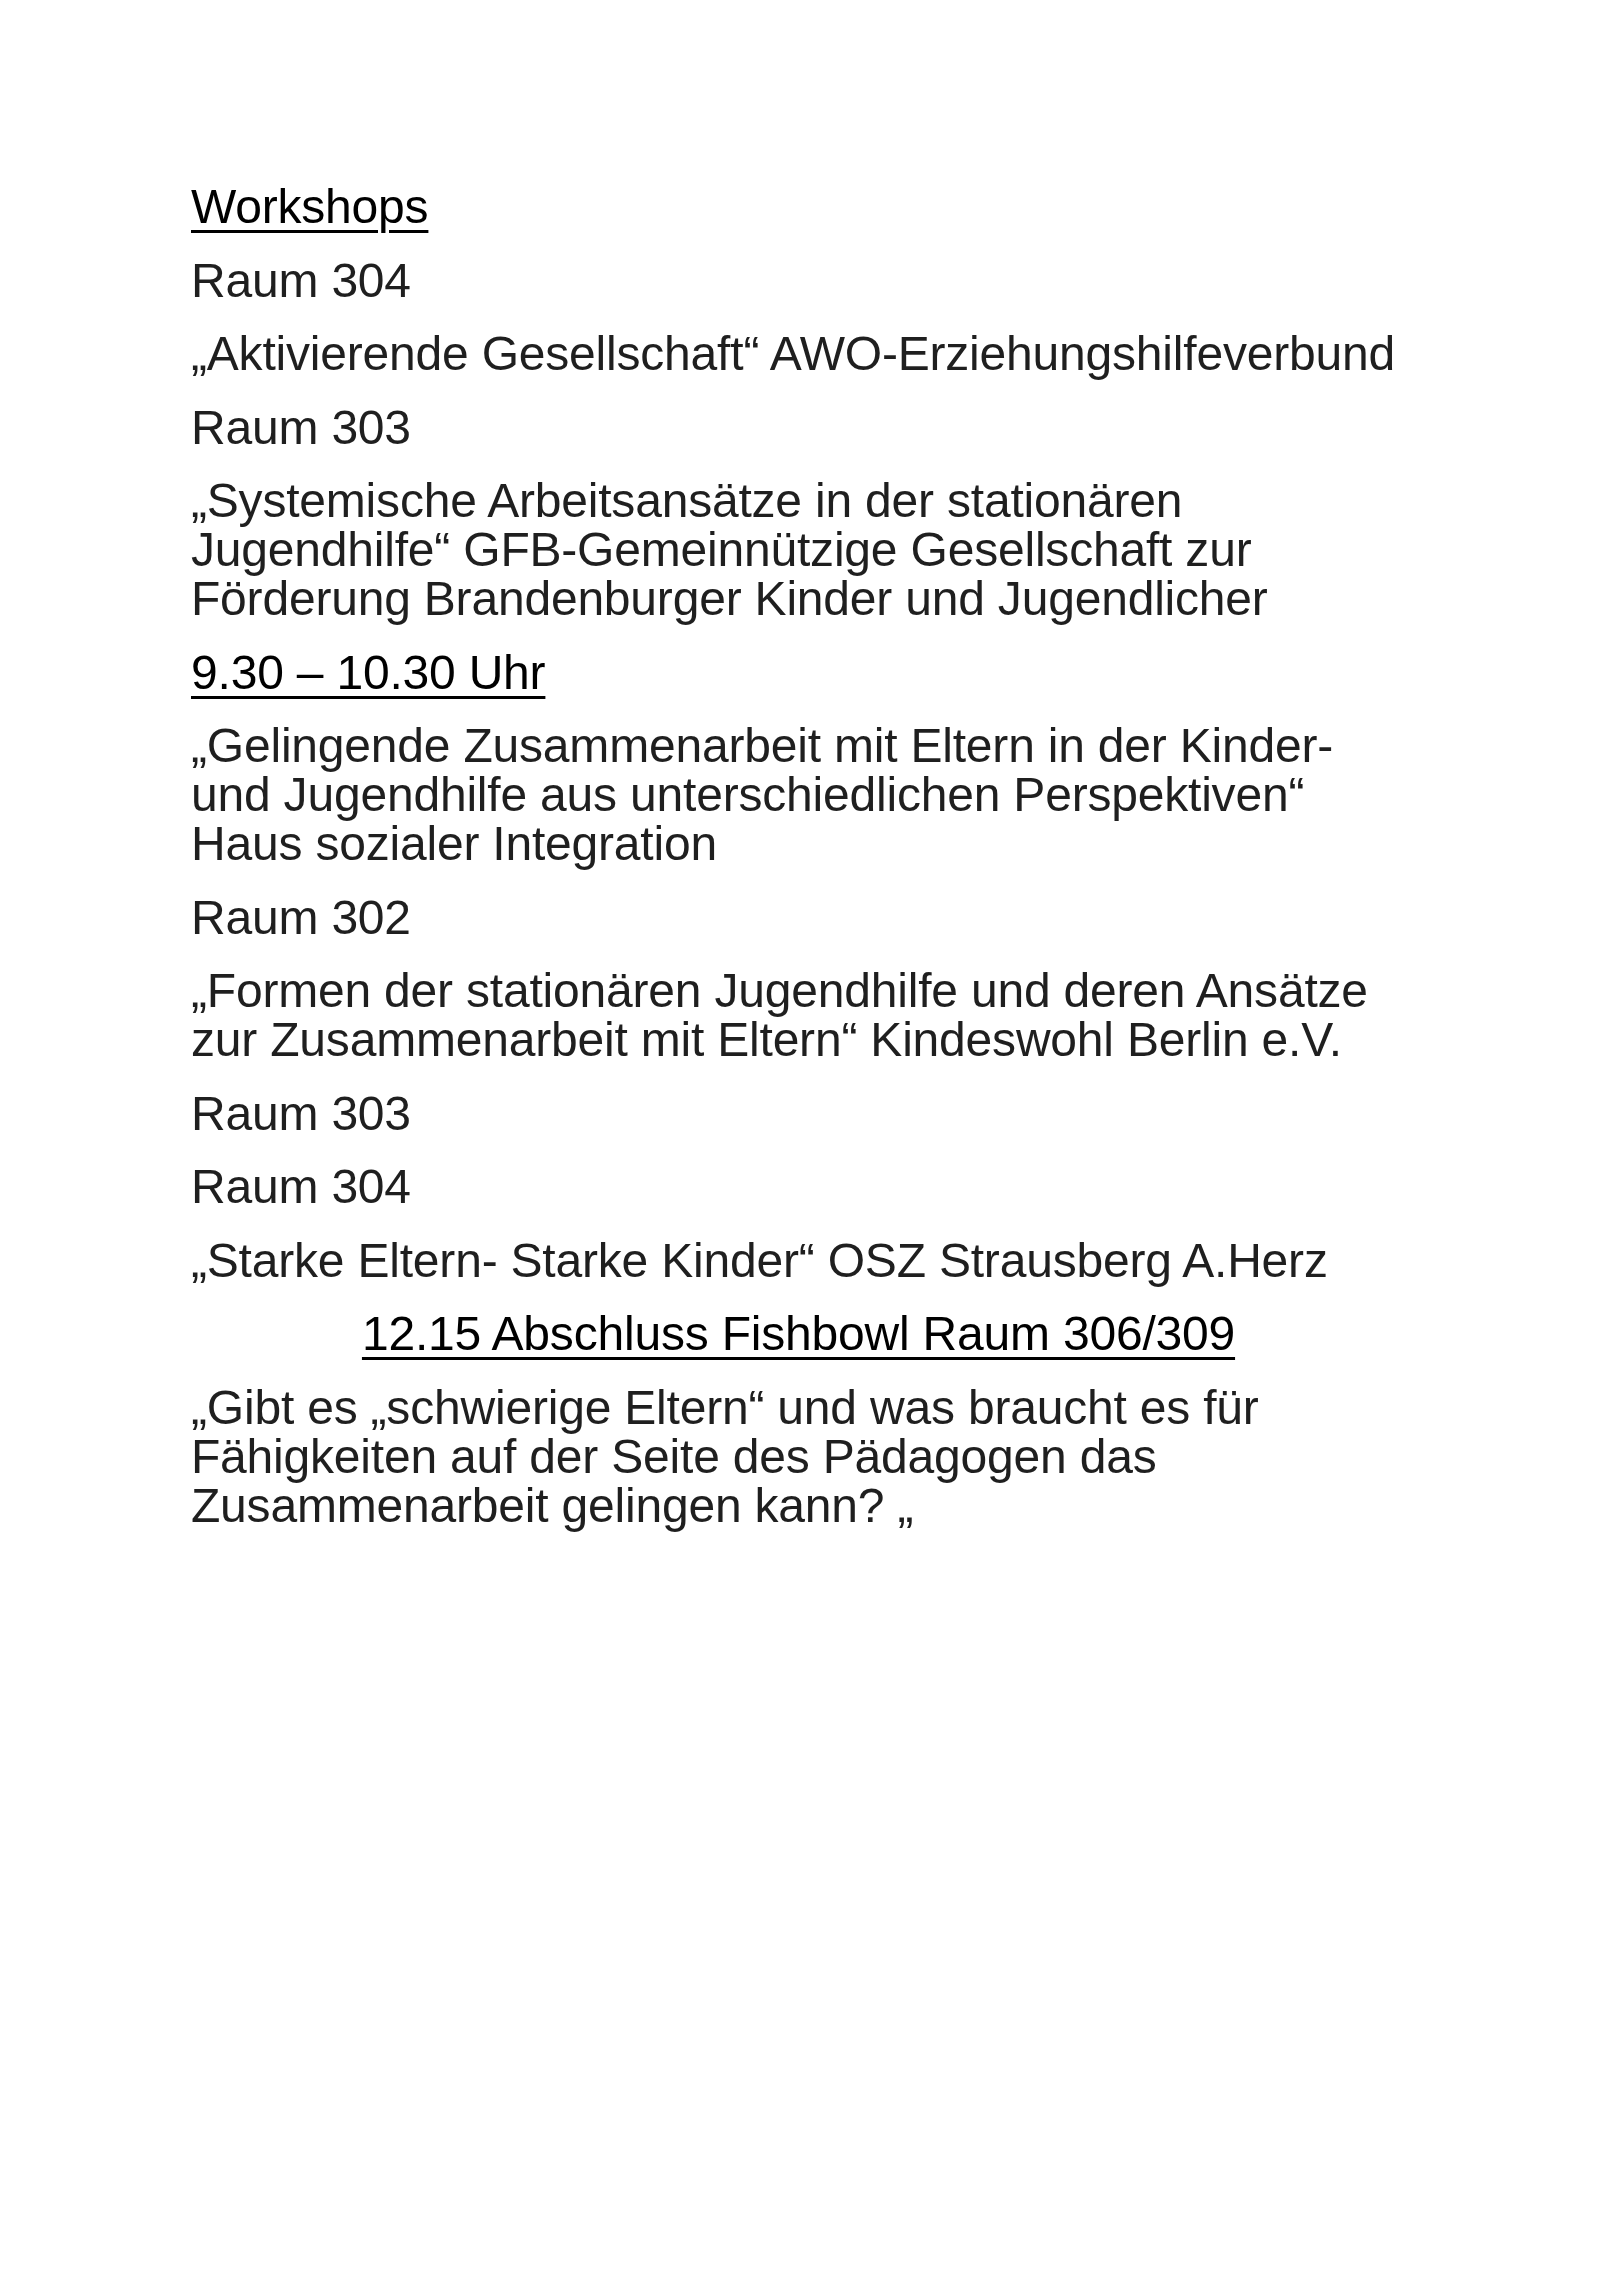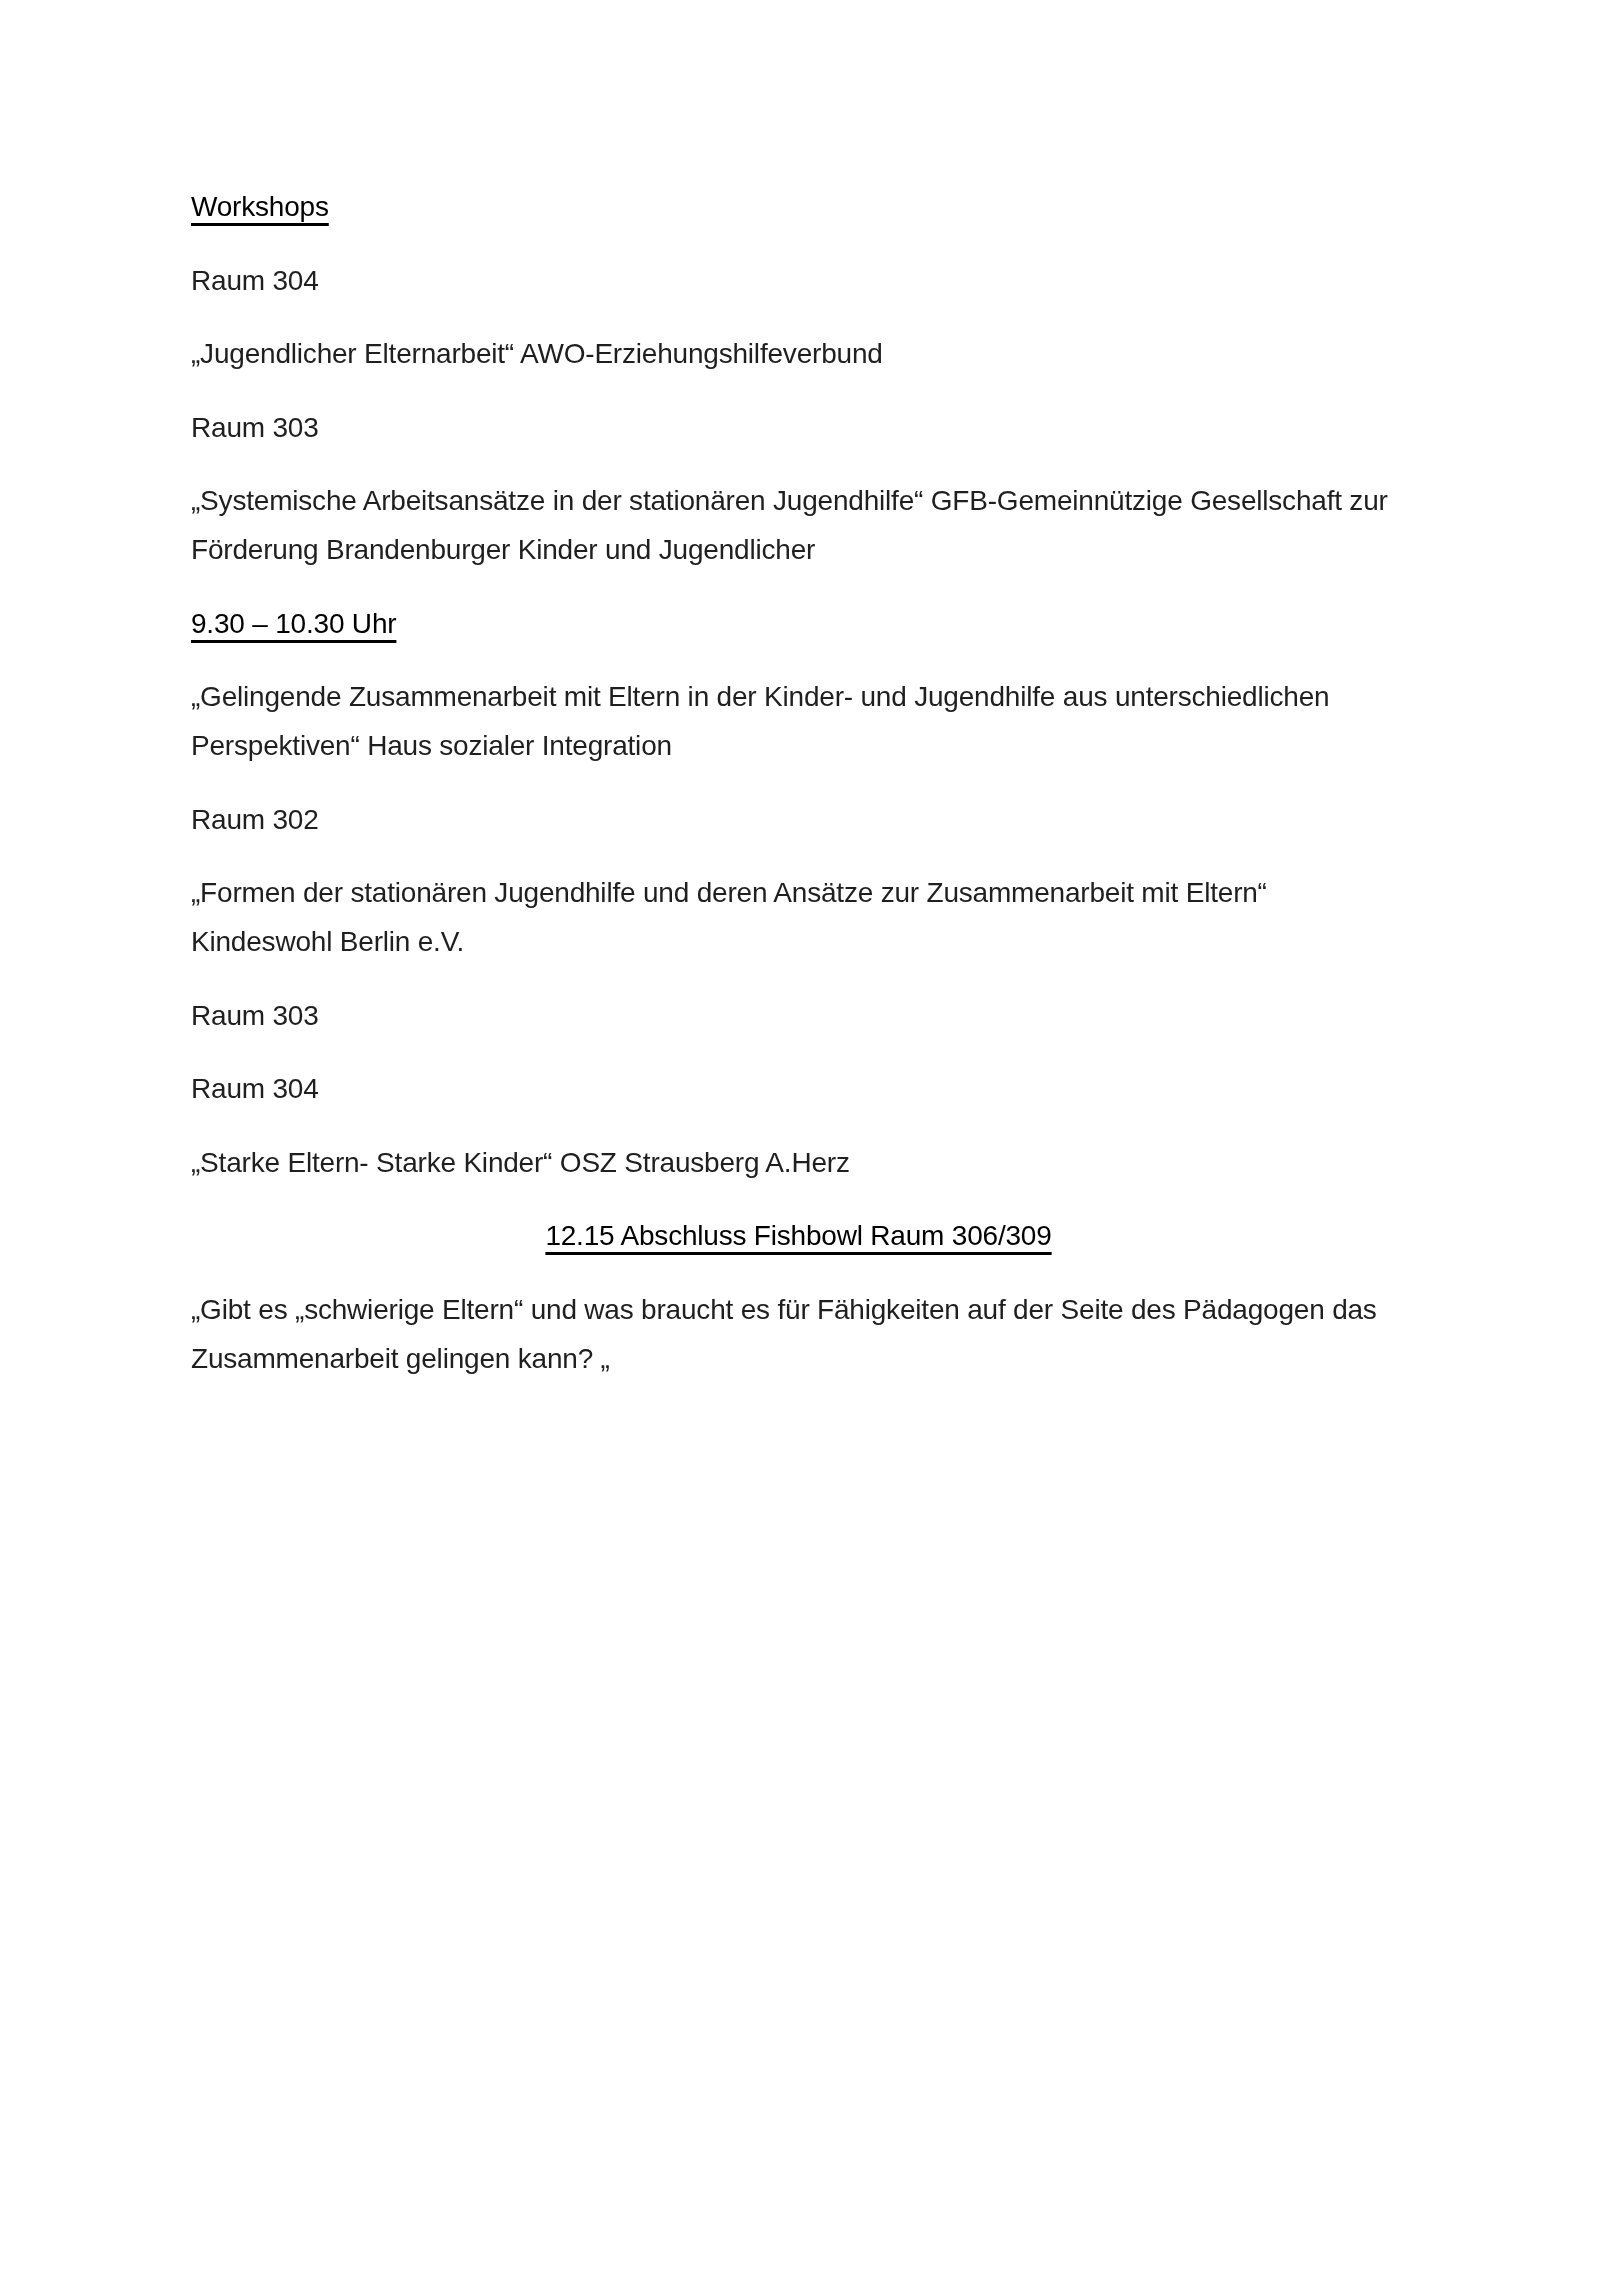--- a/index.html
+++ b/index.html
@@ -8,21 +8,21 @@
     background: #ffffff;
   }
   .page {
     position: relative;
     width: 1621px;
     height: 2293px;
     background: #ffffff;
     box-sizing: border-box;
     padding: 182px 191px 0 191px;
     font-family: "Liberation Sans", sans-serif;
-    font-size: 28px;
+    font-size: 48px;
     line-height: 49px;
     letter-spacing: -0.2px;
     color: #1f1f1f;
     overflow: hidden;
   }
   .page p,
   .page h1,
   .page h2 {
     margin: 0 0 24.5px 0;
     max-width: 1215px;
@@ -42,21 +42,21 @@
   }
 </style>
 </head>
 <body>
 
 <div class="page">
 
   <h1 class="hd">Workshops</h1>
 
   <p>Raum 304</p>
-  <p>„Jugendlicher Elternarbeit“ AWO-Erziehungshilfeverbund</p>
+  <p>„Aktivierende Gesellschaft“ AWO-Erziehungshilfeverbund</p>
   <p>Raum 303</p>
   <p>„Systemische Arbeitsansätze in der stationären Jugendhilfe“ GFB-Gemeinnützige Gesellschaft zur Förderung Brandenburger Kinder und Jugendlicher</p>
 
   <h2 class="hd">9.30 – 10.30 Uhr</h2>
   <p>„Gelingende Zusammenarbeit mit Eltern in der Kinder- und Jugendhilfe aus unterschiedlichen Perspektiven“ Haus sozialer Integration</p>
   <p>Raum 302</p>
   <p>„Formen der stationären Jugendhilfe und deren Ansätze zur Zusammenarbeit mit Eltern“ Kindeswohl Berlin e.V.</p>
 
   <p>Raum 303</p>
   <p>Raum 304</p>

